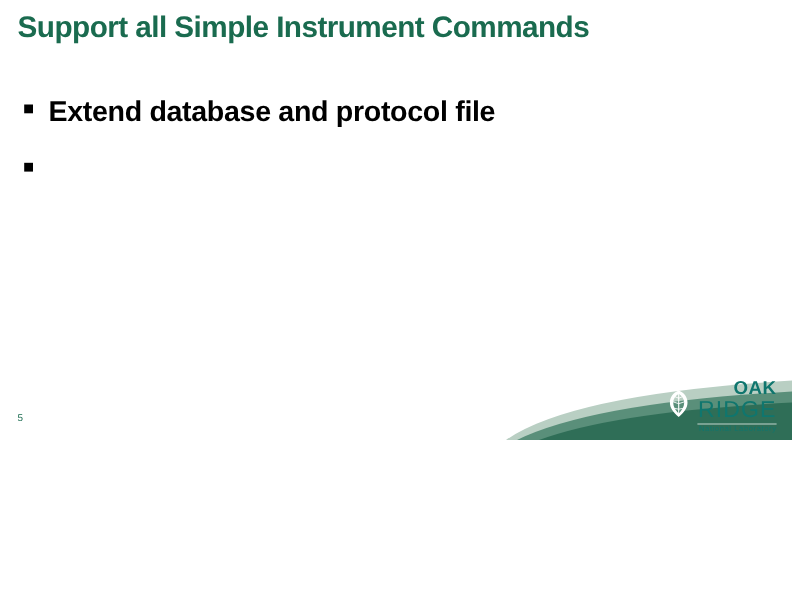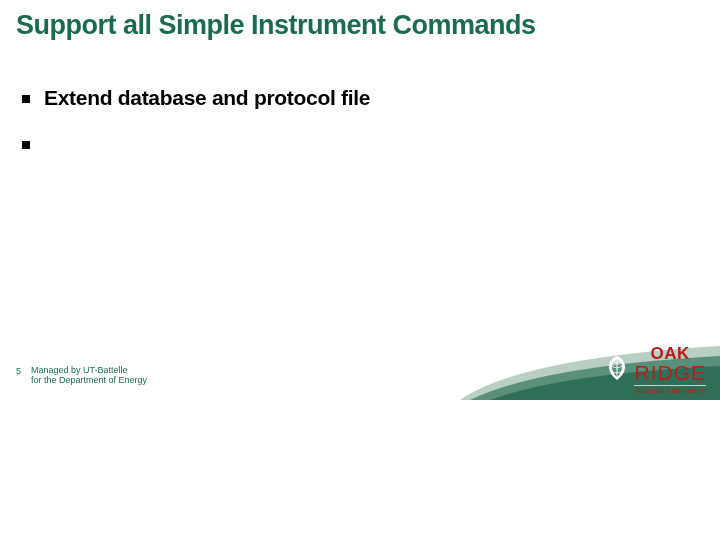--- a/index.html
+++ b/index.html
@@ -43,21 +43,21 @@
   .dot {
     width: 8px;
     height: 8px;
     background: #000;
     border-radius: 0;
     margin-top: 9px;
     margin-right: 14px;
     flex: 0 0 auto;
   }
   .bullet-text {
-    font-size: 21px;
+    font-size: 26px;
     font-weight: 700;
     color: #000;
     letter-spacing: -0.3px;
   }
   .footer {
     position: absolute;
     left: 16px;
     bottom: 15px;
     display: flex;
     align-items: flex-start;
@@ -85,22 +85,22 @@
     right: 0;
     bottom: 0;
     width: 260px;
     height: 72px;
     overflow: hidden;
   }
   .logo {
     position: absolute;
     right: 14px;
     bottom: 6px;
-    color: #b91c1c;
-    text-align: center;
+    color: #0f766e;
+    text-align: right;
     display: flex;
     align-items: center;
   }
   .leaf {
     margin-right: 6px;
   }
   .logo-text {
     line-height: 1;
   }
   .logo-oak {
@@ -133,24 +133,20 @@
       <div class="dot"></div>
       <div class="bullet-text">Extend database and protocol file</div>
     </div>
     <div class="bullet">
       <div class="dot"></div>
     </div>
   </div>
 
   <div class="footer">
     <div class="page-num">5</div>
-    <div class="managed">
-      <div>Managed by UT-Battelle</div>
-      <div>for the Department of Energy</div>
-    </div>
   </div>
 
   <div class="logo-block">
     <div class="swoosh">
       <svg width="260" height="72" viewBox="0 0 260 72">
         <path d="M0,72 Q60,30 260,18 L260,72 Z" fill="#b9cfc3"></path>
         <path d="M10,72 Q80,38 260,28 L260,72 Z" fill="#5a8f7a"></path>
         <path d="M30,72 Q100,46 260,38 L260,72 Z" fill="#2f6e57"></path>
       </svg>
     </div>

